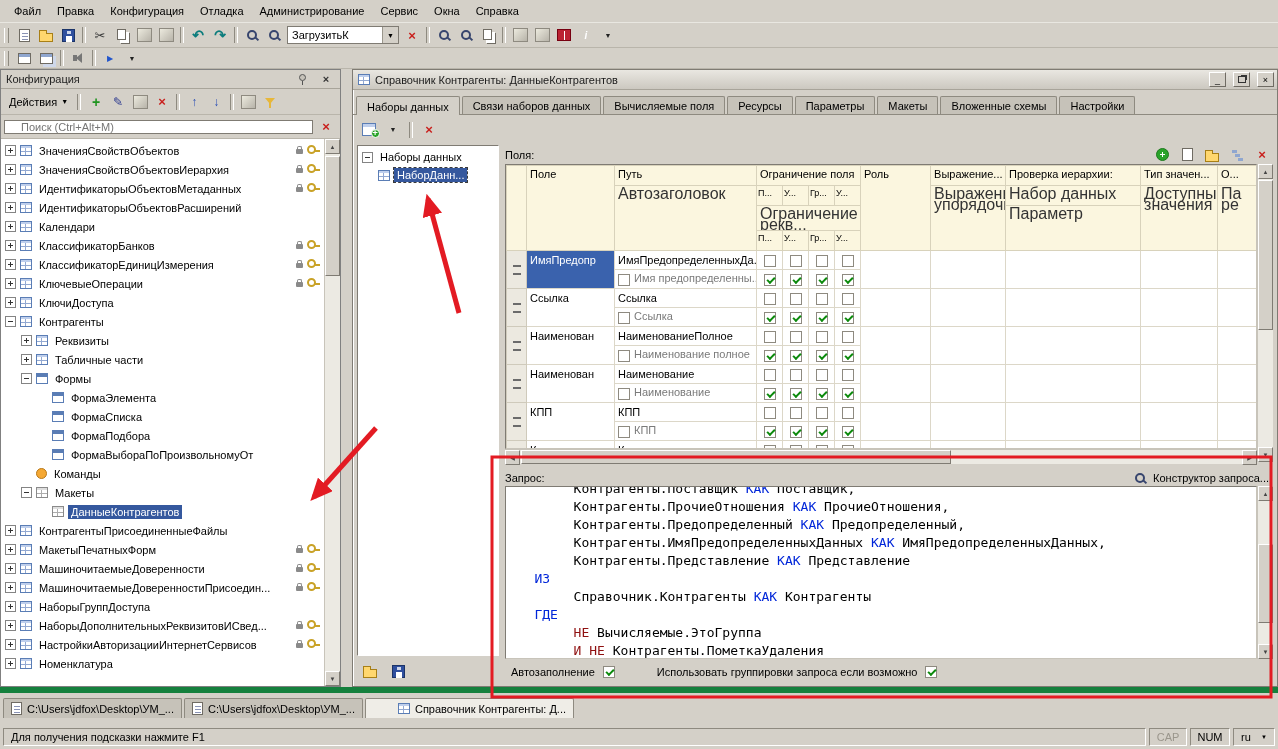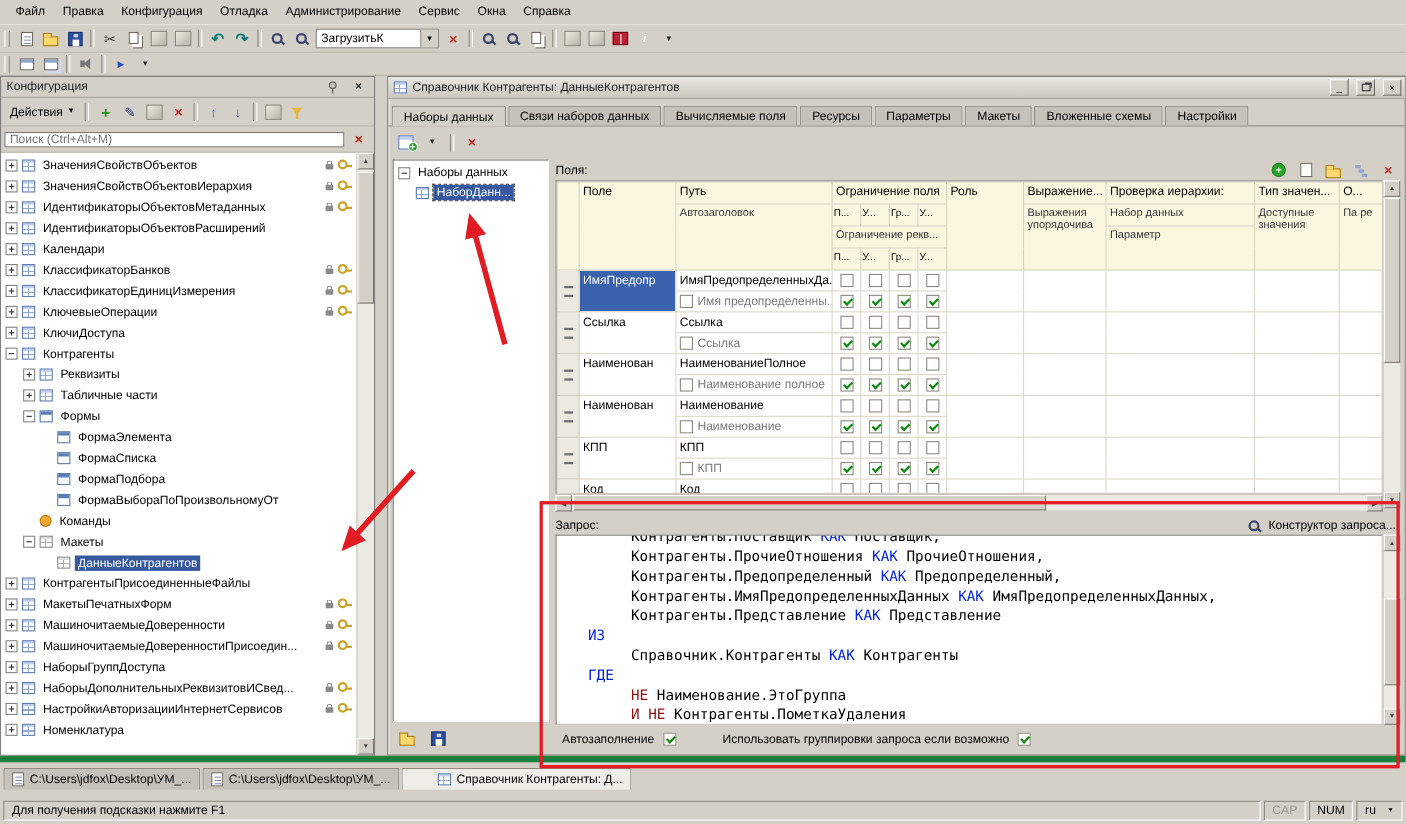--- a/index.html
+++ b/index.html
@@ -82,21 +82,21 @@
   .workspace { flex:1; display:flex; min-height:0; }
 
   
   .config-panel { width:341px; flex:none; display:flex; flex-direction:column; border:1px solid #808080; background:#d4d0c8; box-sizing:border-box; }
   .panel-title { height:18px; display:flex; align-items:center; gap:2px; padding:0 3px 0 5px; border-bottom:1px solid #a8a49a; }
   .panel-title .t { flex:1; color:#222; }
   .panel-actions { height:23px; display:flex; align-items:center; padding:1px 3px; border-bottom:1px solid #b9b5ab; gap:1px; }
   .actions-btn { display:flex; align-items:center; gap:4px; padding:2px 5px; }
   .actions-btn .arr { font-size:7px; }
   .panel-search { height:21px; display:flex; align-items:center; padding:1px 3px; border-bottom:1px solid #b9b5ab; gap:2px; }
-  .search-input { flex:1; height:14px; box-sizing:border-box; border:1px solid #7f7b73; background:#fff; font:11px "Liberation Sans",sans-serif; padding:0 4px; color:#555; }
+  .search-input { flex:1; height:14px; box-sizing:border-box; border:1px solid #7f7b73; background:#fff; font:11px "Liberation Sans",sans-serif; padding:0 16px; color:#555; }
   .tree-container { flex:1; display:flex; min-height:0; background:#fff; }
   #config-tree { flex:1; overflow:hidden; padding-top:2px; }
   .tree-row { height:19px; display:flex; align-items:center; gap:4px; white-space:nowrap; position:relative; padding-right:34px; cursor:default; }
   .tree-label { padding:1px 3px; }
   .tree-row.selected .tree-label { background:#35589e; color:#fff; }
   .exp { width:9px; height:9px; flex:none; border:1px solid #848484; background:#fff; position:relative; box-sizing:content-box; }
   .exp::before { content:""; position:absolute; left:2px; top:4px; width:5px; height:1px; background:#333; }
   .exp.plus::after { content:""; position:absolute; left:4px; top:2px; width:1px; height:5px; background:#333; }
   .exp.none { visibility:hidden; }
   .ti { width:12px; height:11px; flex:none; background:#fff; border:1px solid #5a7db5; box-sizing:border-box; box-shadow:inset 0 2px 0 #bfcfec;
@@ -148,21 +148,21 @@
   .fields-bar { height:19px; display:flex; align-items:center; gap:3px; }
   .fields-bar .lbl { flex:1; }
   .grid-area { display:flex; }
   .grid-main { flex:1; display:flex; flex-direction:column; min-width:0; }
   .grid-viewport { height:283px; overflow:hidden; background:#fff; border:1px solid; border-color:#7f7b73 #c8c4ba #c8c4ba #7f7b73; }
   table.grid { border-collapse:collapse; table-layout:fixed; width:754px; }
   .grid th, .grid td { border:1px solid #dcd7c8; padding:0 3px; height:19px; overflow:hidden; white-space:nowrap; text-align:left; font-weight:normal; box-sizing:border-box; font-size:11px; }
   .grid thead th { background:#fbf6df; border-color:#d8d2bb; vertical-align:top; padding-top:2px; }
   .grid thead tr { height:20px; }
   .grid th.sm { font-size:9px; padding:2px 1px; text-align:left; }
-  .grid th.sub { color:#333; font-size:10px; white-space:normal; line-height:11px; }
+  .grid th.sub { color:#333; font-size:16px; white-space:normal; line-height:11px; }
   .grid td.marker { background:#ece9e0; border-color:#cfcabb; }
   .rowmark { display:block; width:8px; height:6px; border-top:2px solid #6b6b6b; border-bottom:2px solid #6b6b6b; margin:0 auto; }
   .grid td.fld { vertical-align:top; padding-top:3px; }
   .grid td.fld.selcell { background:#3a62ad; color:#fff; }
   .grid td.path.sub2 { color:#7a7a7a; }
   .grid td.cbcell { text-align:center; padding:0; vertical-align:middle; }
   .cbx { display:inline-block; width:12px; height:12px; border:1px solid #8e8a80; background:#fff; position:relative; vertical-align:middle; box-sizing:border-box; }
   .cbx.checked::after { content:""; position:absolute; left:2px; top:2px; width:6px; height:3px; border-left:2px solid #0c8a0c; border-bottom:2px solid #0c8a0c; transform:rotate(-45deg); }
   .autotitle { color:#7a7a7a; margin-left:4px; }
 
@@ -861,21 +861,21 @@
                 <div class="query-box">
                   <div id="query-code">
                       <div class="qline" style="padding-left: 8ch;"><span class="q-plain">Контрагенты.Поставщик </span><span class="q-kw">КАК</span><span class="q-plain"> Поставщик,</span></div>
                       <div class="qline" style="padding-left: 8ch;"><span class="q-plain">Контрагенты.ПрочиеОтношения </span><span class="q-kw">КАК</span><span class="q-plain"> ПрочиеОтношения,</span></div>
                       <div class="qline" style="padding-left: 8ch;"><span class="q-plain">Контрагенты.Предопределенный </span><span class="q-kw">КАК</span><span class="q-plain"> Предопределенный,</span></div>
                       <div class="qline" style="padding-left: 8ch;"><span class="q-plain">Контрагенты.ИмяПредопределенныхДанных </span><span class="q-kw">КАК</span><span class="q-plain"> ИмяПредопределенныхДанных,</span></div>
                       <div class="qline" style="padding-left: 8ch;"><span class="q-plain">Контрагенты.Представление </span><span class="q-kw">КАК</span><span class="q-plain"> Представление</span></div>
                       <div class="qline" style="padding-left: 3ch;"><span class="q-kw">ИЗ</span></div>
                       <div class="qline" style="padding-left: 8ch;"><span class="q-plain">Справочник.Контрагенты </span><span class="q-kw">КАК</span><span class="q-plain"> Контрагенты</span></div>
                       <div class="qline" style="padding-left: 3ch;"><span class="q-kw">ГДЕ</span></div>
-                      <div class="qline" style="padding-left: 8ch;"><span class="q-op">НЕ</span><span class="q-plain"> Наименование.ЭтоГруппа</span></div>
+                      <div class="qline" style="padding-left: 8ch;"><span class="q-op">НЕ</span><span class="q-plain"> Вычисляемые.ЭтоГруппа</span></div>
                       <div class="qline" style="padding-left: 8ch;"><span class="q-op">И НЕ</span><span class="q-plain"> Контрагенты.ПометкаУдаления</span></div>
                     </div>
                 </div>
                 <div class="sb sb-v">
                   <div class="sb-btn">▲</div>
                   <div class="sb-track">
                       <div class="sb-thumb" style="top:30%;height:55%;"></div>
                     </div>
                   <div class="sb-btn">▼</div>
                 </div>

